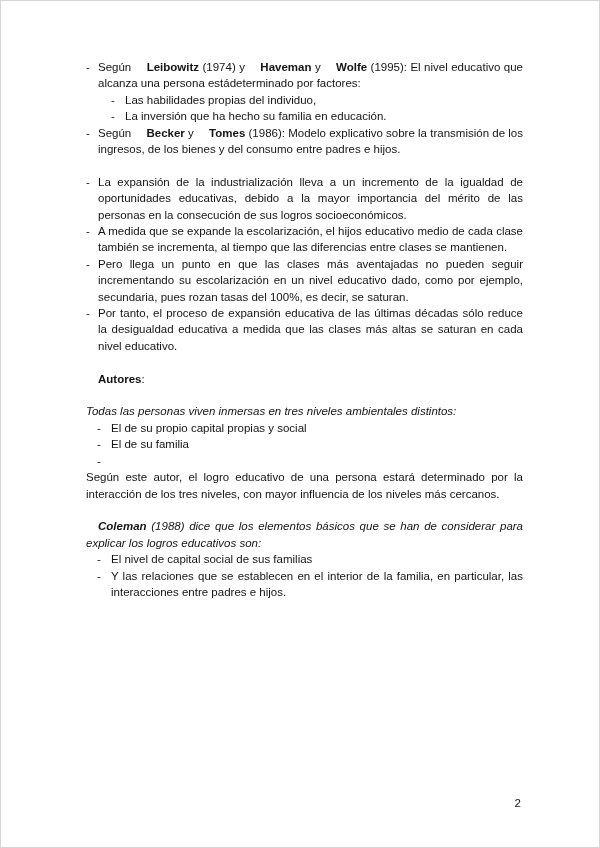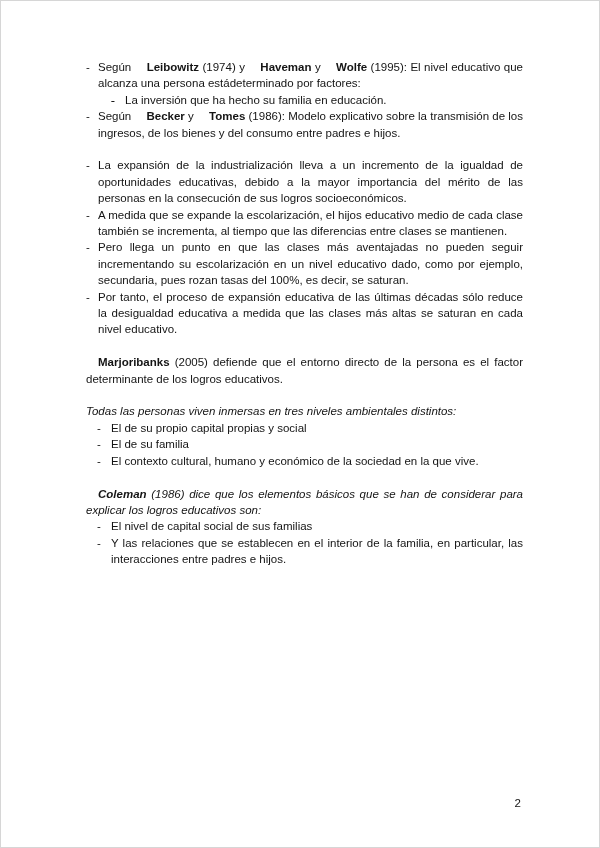--- a/index.html
+++ b/index.html
@@ -56,20 +56,21 @@
 <div class="page">
   <div class="content">
 
     <div class="list">
       <div class="li l1">
         <span class="marker">-</span>
         <span class="txt"><span>Según </span><b>Leibowitz</b><span> (1974) y </span><b>Haveman</b><span> y </span><b>Wolfe</b><span> (1995): El nivel educativo que alcanza una persona estádeterminado por factores:</span></span>
       </div>
       <div class="li l2">
         <span class="marker">-</span>
+        <span class="txt">Las habilidades propias del individuo,</span>
       </div>
       <div class="li l2">
         <span class="marker">-</span>
         <span class="txt">La inversión que ha hecho su familia en educación.</span>
       </div>
       <div class="li l1">
         <span class="marker">-</span>
         <span class="txt"><span>Según </span><b>Becker</b><span> y </span><b>Tomes</b><span> (1986): Modelo explicativo sobre la transmisión de los ingresos, de los bienes y del consumo entre padres e hijos.</span></span>
       </div>
     </div>
@@ -87,41 +88,41 @@
       <div class="li l1">
         <span class="marker">-</span>
         <span class="txt">Pero llega un punto en que las clases más aventajadas no pueden seguir incrementando su escolarización en un nivel educativo dado, como por ejemplo, secundaria, pues rozan tasas del 100%, es decir, se saturan.</span>
       </div>
       <div class="li l1">
         <span class="marker">-</span>
         <span class="txt">Por tanto, el proceso de expansión educativa de las últimas décadas sólo reduce la desigualdad educativa a medida que las clases más altas se saturan en cada nivel educativo.</span>
       </div>
     </div>
 
+    <p class="para"><b>Autores</b><span>:</span></p>
 
-    <p class="para"><b>Marjoribanks</b><span> (2005) defiende que el entorno directo de la persona es el factor determinante de los logros educativos.</span></p>
 
     <p class="para tight"><span>Todas las personas viven inmersas en tres niveles ambientales distintos:</span></p>
     <div class="list">
       <div class="li lm">
         <span class="marker">-</span>
         <span class="txt">El de su propio capital propias y social</span>
       </div>
       <div class="li lm">
         <span class="marker">-</span>
         <span class="txt">El de su familia</span>
       </div>
       <div class="li lm">
         <span class="marker">-</span>
-        <span class="txt">El contexto cultural, humano y económico de la sociedad en la que vive.</span>
       </div>
     </div>
 
+    <p class="para"><span>Según este autor, el logro educativo de una persona estará determinado por la interacción de los tres niveles, con mayor influencia de los niveles más cercanos.</span></p>
 
-    <p class="para tight"><b>Coleman</b><span> (1986) dice que los elementos básicos que se han de considerar para explicar los logros educativos son:</span></p>
+    <p class="para tight"><b>Coleman</b><span> (1988) dice que los elementos básicos que se han de considerar para explicar los logros educativos son:</span></p>
     <div class="list">
       <div class="li lm">
         <span class="marker">-</span>
         <span class="txt">El nivel de capital social de sus familias</span>
       </div>
       <div class="li lm">
         <span class="marker">-</span>
         <span class="txt">Y las relaciones que se establecen en el interior de la familia, en particular, las interacciones entre padres e hijos.</span>
       </div>
     </div>

